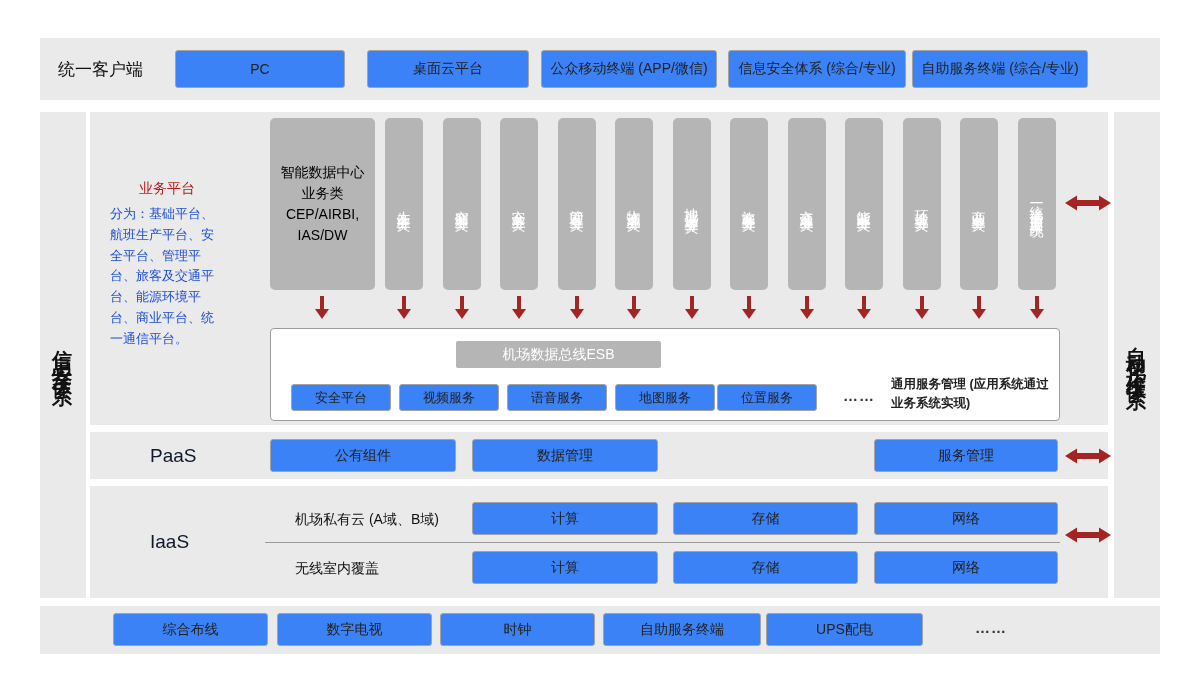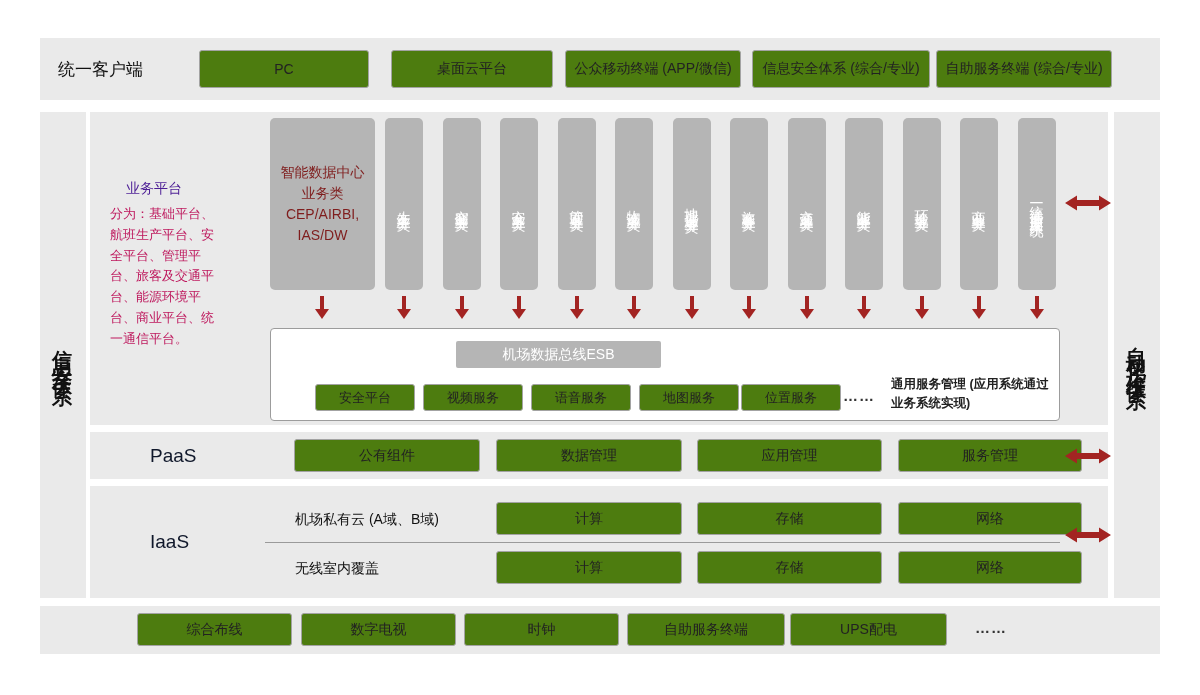--- a/index.html
+++ b/index.html
@@ -4,35 +4,35 @@
 <style>
   html,body{margin:0;padding:0;background:#ffffff;}
   .canvas{
     position:relative;width:1200px;height:695px;background:#ffffff;
     font-family:"Liberation Sans","DejaVu Sans",sans-serif;color:#1f1f1f;
     overflow:hidden;
   }
   .band{position:absolute;background:#eaeaea;}
   .band-label{position:absolute;top:0;bottom:0;display:flex;align-items:center;font-size:17px;color:#111;}
   .wbox{
-    position:absolute;background:#4d7c0f;border:1px solid #a3a3a3;border-radius:3px;
+    position:absolute;background:#3b82f6;border:1px solid #a3a3a3;border-radius:3px;
     display:flex;align-items:center;justify-content:center;font-size:14px;color:#222;
-    box-sizing:border-box;text-align:center;padding:0 4px;margin-left:24px;
+    box-sizing:border-box;text-align:center;padding:0 4px;
   }
   .vbar{position:absolute;background:#eaeaea;display:flex;align-items:center;justify-content:center;}
   .vbar span{writing-mode:vertical-rl;text-orientation:upright;font-size:20px;font-weight:600;letter-spacing:7px;color:#111;}
   .vcol{position:absolute;background:#b5b5b5;border-radius:5px;display:flex;align-items:center;justify-content:center;}
   .vcol span{writing-mode:vertical-rl;text-orientation:upright;font-size:14px;letter-spacing:2px;color:#ffffff;}
   .wide-col{
-    position:absolute;background:#b5b5b5;border-radius:5px;color:#7f1d1d;
+    position:absolute;background:#b5b5b5;border-radius:5px;color:#000000;
     display:flex;align-items:center;justify-content:center;text-align:center;
     font-size:14px;line-height:1.5;padding:0 6px;box-sizing:border-box;
   }
-  .biz-title{position:absolute;font-size:14px;color:#4c1d95;}
-  .biz-desc{position:absolute;font-size:13px;line-height:1.6;color:#be185d;}
+  .biz-title{position:absolute;font-size:14px;color:#b91c1c;margin-left:13px;}
+  .biz-desc{position:absolute;font-size:13px;line-height:1.6;color:#1d4ed8;}
   .darr{position:absolute;width:14px;height:24px;}
   .darr::before{content:"";position:absolute;left:5px;top:0;width:4px;height:13px;background:#a32422;}
   .darr::after{content:"";position:absolute;left:0;top:13px;width:0;height:0;
     border-left:7px solid transparent;border-right:7px solid transparent;border-top:10px solid #a32422;}
   .esb{position:absolute;background:#ffffff;border:1px solid #9c9c9c;border-radius:4px;box-sizing:border-box;}
   .esb-title{
     position:absolute;background:#b5b5b5;color:#ffffff;font-size:14px;
     display:flex;align-items:center;justify-content:center;border-radius:2px;
   }
   .svc{font-size:13px;}
@@ -131,21 +131,20 @@
       <div class="wbox svc" style="left:446px;top:55px;width:100px;height:27px;">位置服务</div>
       <div class="ellipsis" style="left:572px;top:58px;">……</div>
       <div class="esb-note" style="left:620px;top:46px;width:165px;font-weight:bold;">通用服务管理 (应用系统通过业务系统实现)</div>
     </div>
   </div>
 
   <div class="band" style="left:90px;top:432px;width:1018px;height:47px;">
     <div class="layer-label" style="left:60px;">PaaS</div>
     <div class="wbox" style="left:180px;top:7px;width:186px;height:33px;">公有组件</div>
     <div class="wbox" style="left:382px;top:7px;width:186px;height:33px;">数据管理</div>
-    <div class="wbox" style="left:583px;top:7px;width:185px;height:33px;">应用管理</div>
     <div class="wbox" style="left:784px;top:7px;width:184px;height:33px;">服务管理</div>
   </div>
 
   <div class="band" style="left:90px;top:486px;width:1018px;height:112px;">
     <div class="layer-label" style="left:60px;">IaaS</div>
 
     <div class="row-label" style="left:205px;top:25px;">机场私有云 (A域、B域)</div>
     <div class="wbox" style="left:382px;top:16px;width:186px;height:33px;">计算</div>
     <div class="wbox" style="left:583px;top:16px;width:185px;height:33px;">存储</div>
     <div class="wbox" style="left:784px;top:16px;width:184px;height:33px;">网络</div>

